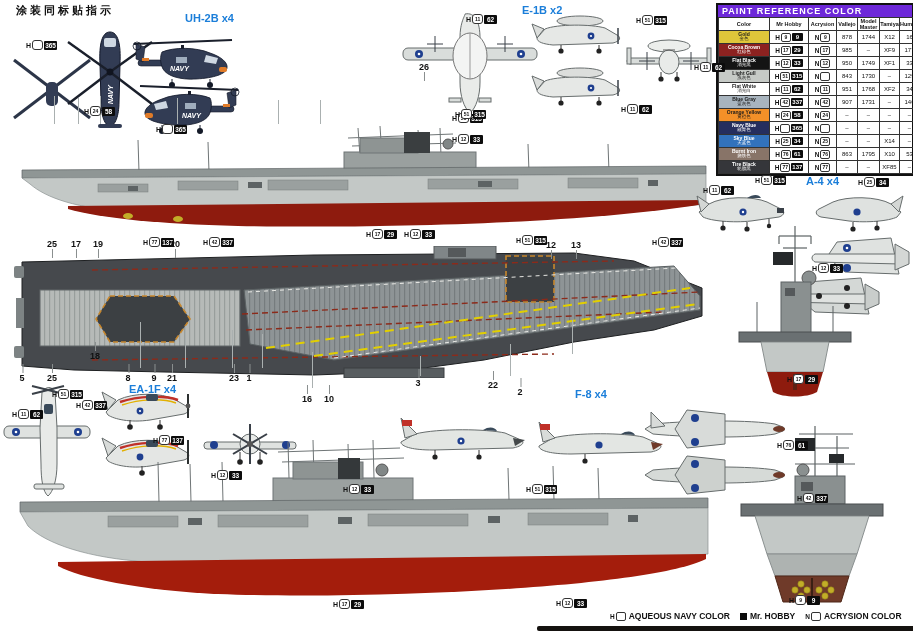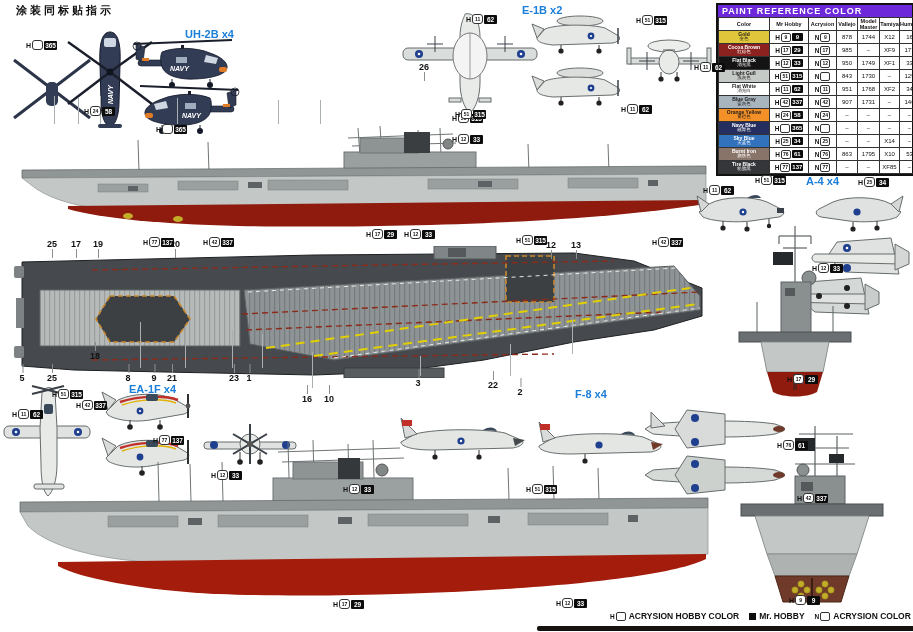--- a/index.html
+++ b/index.html
@@ -45,21 +45,21 @@
   svg{display:block;}
   svg text{font-family:"Liberation Sans",sans-serif;}
 </style>
 </head>
 <body>
 
 <div id="canvas">
 
   <div class="abs title-cn">涂装同标贴指示</div>
 
-  <div class="sec-label" style="left:185px;top:28px;">UH-2B x4</div>
+  <div class="sec-label" style="left:185px;top:12px;">UH-2B x4</div>
   <div class="sec-label" style="left:522px;top:4px;">E-1B x2</div>
   <div class="sec-label" style="left:806px;top:175px;">A-4 x4</div>
   <div class="sec-label" style="left:129px;top:383px;">EA-1F x4</div>
   <div class="sec-label" style="left:541px;top:388px;padding-left:34px;">F-8 x4</div>
 
   <svg class="abs" style="left:6px;top:26px;" width="332" height="108" viewBox="0 0 332 108">
     <defs>
       <g id="hs">
         <line x1="0" y1="6" x2="98" y2="2" stroke="#1a1f2b" stroke-width="2"></line>
         <rect x="47" y="7" width="3" height="7" fill="#1a1f2b"></rect>
@@ -727,21 +727,21 @@
         </tbody>
     </table>
   </div>
 
   <div class="abs" id="legend">
     <span class="grp">
       <span class="hbox">
           <span class="letter">H</span>
           <span class="wbox"></span>
         </span>
-      <span>ACRYSION HOBBY COLOR</span>
+      <span>AQUEOUS NAVY COLOR</span>
     </span>
     <span class="grp">
       <span class="sq"></span>
       <span>Mr. HOBBY</span>
     </span>
     <span class="grp">
       <span class="hbox">
           <span class="letter">N</span>
           <span class="wbox"></span>
         </span>

